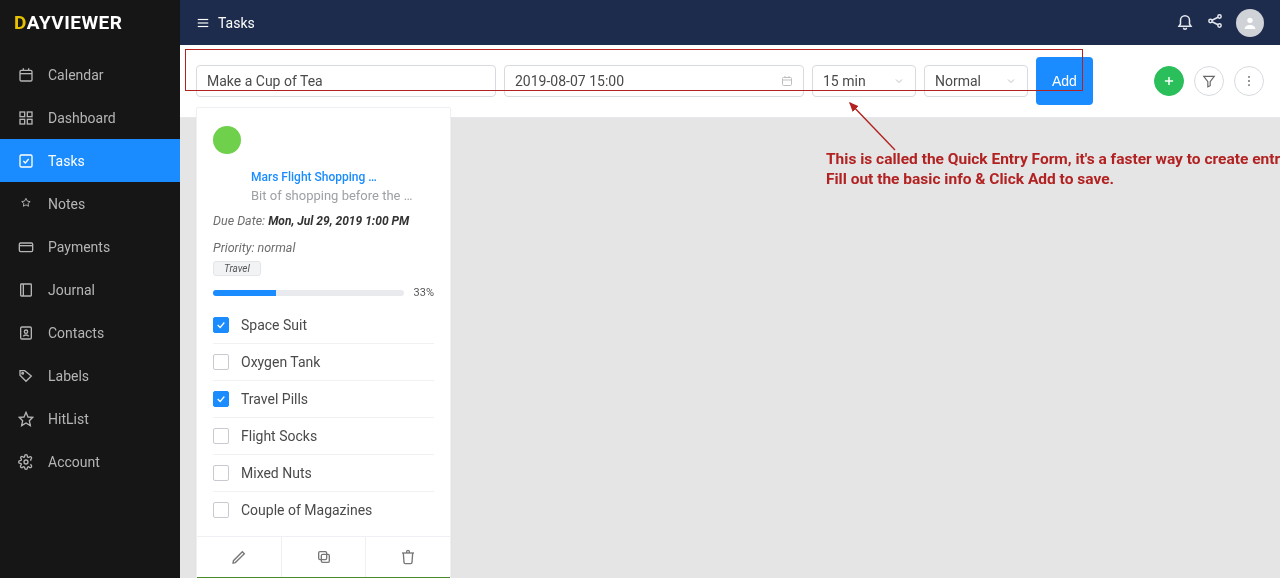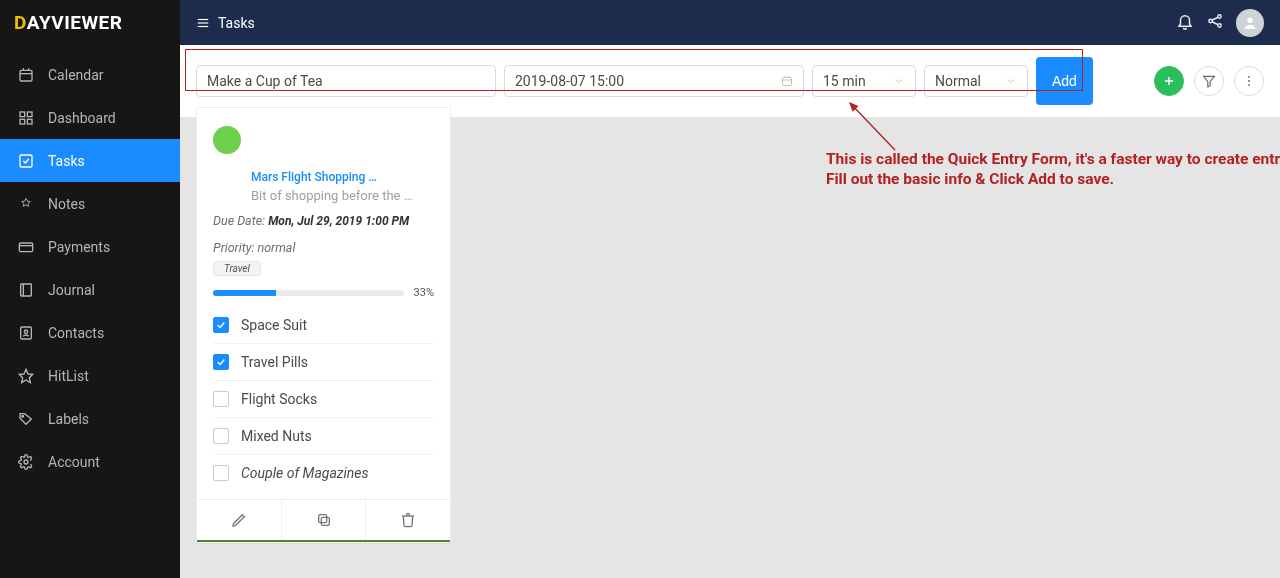--- a/index.html
+++ b/index.html
@@ -52,21 +52,21 @@
   .card-sub { color: #9da0a5; font-size: 13px; margin-top: 4px; white-space: nowrap; overflow: hidden; text-overflow: ellipsis; max-width: 170px; }
   .card-meta { padding: 6px 16px 0 16px; font-size: 12.5px; color: #6d6d6d; font-style: italic; }
   .card-meta b { color: #333; font-weight: 700; font-size: 12px; }
   .tag { display: inline-block; background: #f2f3f5; border: 1px solid #e3e5e9; border-radius: 3px; padding: 1px 10px; font-size: 10px; color: #555; margin-top: 6px; }
   .progress-row { display: flex; align-items: center; gap: 10px; padding: 10px 16px 4px 16px; }
   .progress { flex: 1; height: 6px; background: #e8eaee; border-radius: 3px; overflow: hidden; }
   .progress .fill { height: 100%; background: #1a8cff; width: 33%; }
   .pct { font-size: 11px; color: #555; }
   .check-list { padding: 4px 16px 8px 16px; }
   .check-item { display: flex; align-items: center; gap: 12px; padding: 10px 0; border-bottom: 1px solid #f0f1f3; }
-  .check-item:last-child { border-bottom: none; font-style: italic; }
+  .check-item:last-child { border-bottom: none; }
   .cb { width: 16px; height: 16px; border: 1px solid #c7cad0; border-radius: 2px; display: flex; align-items: center; justify-content: center; flex-shrink: 0; }
   .cb.checked { background: #1a8cff; border-color: #1a8cff; }
   .cb.checked svg { width: 10px; height: 10px; color: #fff; }
   .check-item .lbl { font-size: 14px; color: #4a4a4a; }
   .card-footer { display: flex; border-top: 1px solid #eef0f3; }
   .card-footer .fbtn { flex: 1; height: 40px; display: flex; align-items: center; justify-content: center; cursor: pointer; border-right: 1px solid #eef0f3; }
   .card-footer .fbtn:last-child { border-right: none; }
   .card-footer .fbtn svg { width: 16px; height: 16px; color: #777; }
   .card-underline { height: 2px; background: #4a8a2a; }
 
@@ -131,30 +131,30 @@
     <div class="nav-item">
       <svg viewBox="0 0 24 24" fill="none" stroke="currentColor" stroke-width="2">
           <rect x="4" y="3" width="16" height="18" rx="2"></rect>
           <circle cx="12" cy="10" r="2.5"></circle>
           <path d="M8 17c1-2 3-2 4-2s3 0 4 2"></path>
         </svg>
       <span>Contacts</span>
     </div>
     <div class="nav-item">
       <svg viewBox="0 0 24 24" fill="none" stroke="currentColor" stroke-width="2">
-          <polygon points="12 2 15 9 22 9.5 17 14.5 18.5 22 12 18 5.5 22 7 14.5 2 9.5 9 9"></polygon>
-        </svg>
-      <span>HitList</span>
-    </div>
-    <div class="nav-item">
-      <svg viewBox="0 0 24 24" fill="none" stroke="currentColor" stroke-width="2">
           <path d="M20 12l-8 8-9-9V4h7z"></path>
           <circle cx="7" cy="8" r="1.3"></circle>
         </svg>
       <span>Labels</span>
+    </div>
+    <div class="nav-item">
+      <svg viewBox="0 0 24 24" fill="none" stroke="currentColor" stroke-width="2">
+          <polygon points="12 2 15 9 22 9.5 17 14.5 18.5 22 12 18 5.5 22 7 14.5 2 9.5 9 9"></polygon>
+        </svg>
+      <span>HitList</span>
     </div>
     <div class="nav-item">
       <svg viewBox="0 0 24 24" fill="none" stroke="currentColor" stroke-width="2">
           <circle cx="12" cy="12" r="3"></circle>
           <path d="M19.4 15a1.7 1.7 0 00.34 1.87l.06.06a2 2 0 11-2.83 2.83l-.06-.06a1.7 1.7 0 00-1.87-.34 1.7 1.7 0 00-1 1.56V21a2 2 0 11-4 0v-.09a1.7 1.7 0 00-1-1.56 1.7 1.7 0 00-1.87.34l-.06.06a2 2 0 11-2.83-2.83l.06-.06A1.7 1.7 0 005 15a1.7 1.7 0 00-1.56-1H3a2 2 0 110-4h.09A1.7 1.7 0 005 9a1.7 1.7 0 00-.34-1.87l-.06-.06A2 2 0 117.43 4.24l.06.06A1.7 1.7 0 009 5a1.7 1.7 0 001-1.56V3a2 2 0 114 0v.09A1.7 1.7 0 0015 5a1.7 1.7 0 001.87-.34l.06-.06a2 2 0 112.83 2.83l-.06.06A1.7 1.7 0 0019 9c.14.35.22.73.22 1.12"></path>
         </svg>
       <span>Account</span>
     </div>
   </nav>
 </aside>
@@ -280,20 +280,24 @@
     <div class="check-list">
       <div class="check-item">
         <span class="cb checked">
             <svg viewBox="0 0 24 24" fill="none" stroke="currentColor" stroke-width="3">
               <polyline points="4 12 10 18 20 6"></polyline>
             </svg>
           </span>
         <span class="lbl">Space Suit</span>
       </div>
       <div class="check-item">
+        <span class="cb"></span>
+        <span class="lbl">Oxygen Tank</span>
+      </div>
+      <div class="check-item">
         <span class="cb checked">
             <svg viewBox="0 0 24 24" fill="none" stroke="currentColor" stroke-width="3">
               <polyline points="4 12 10 18 20 6"></polyline>
             </svg>
           </span>
         <span class="lbl">Travel Pills</span>
       </div>
       <div class="check-item">
         <span class="cb"></span>
         <span class="lbl">Flight Socks</span>

